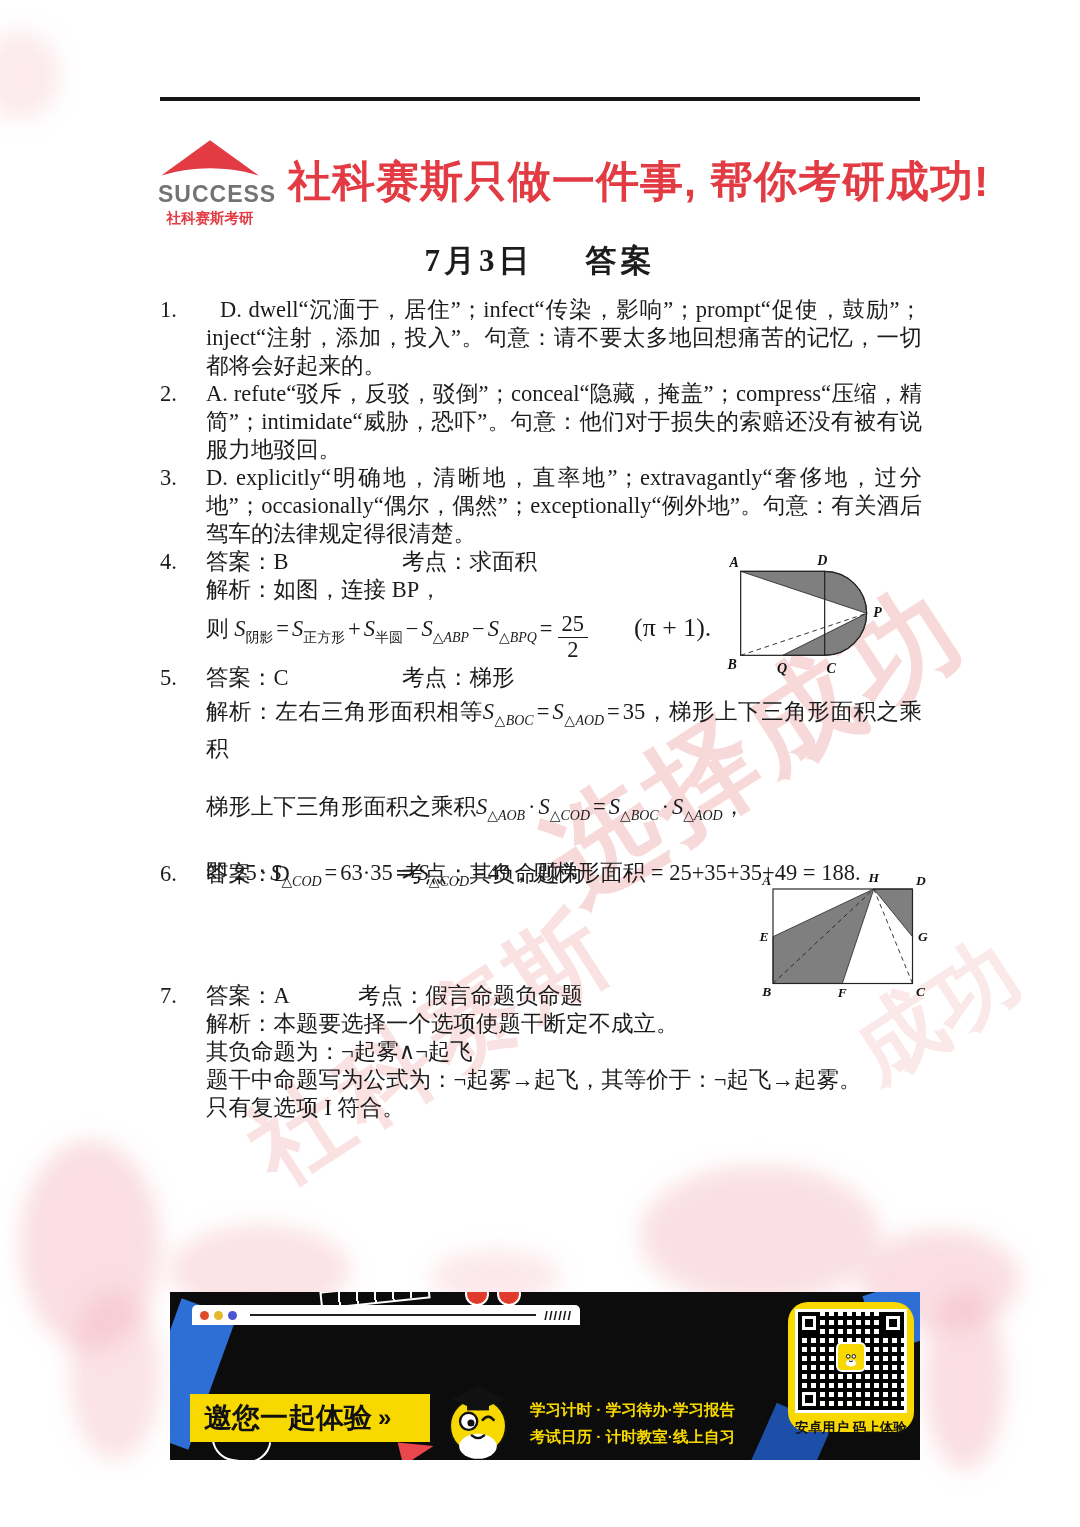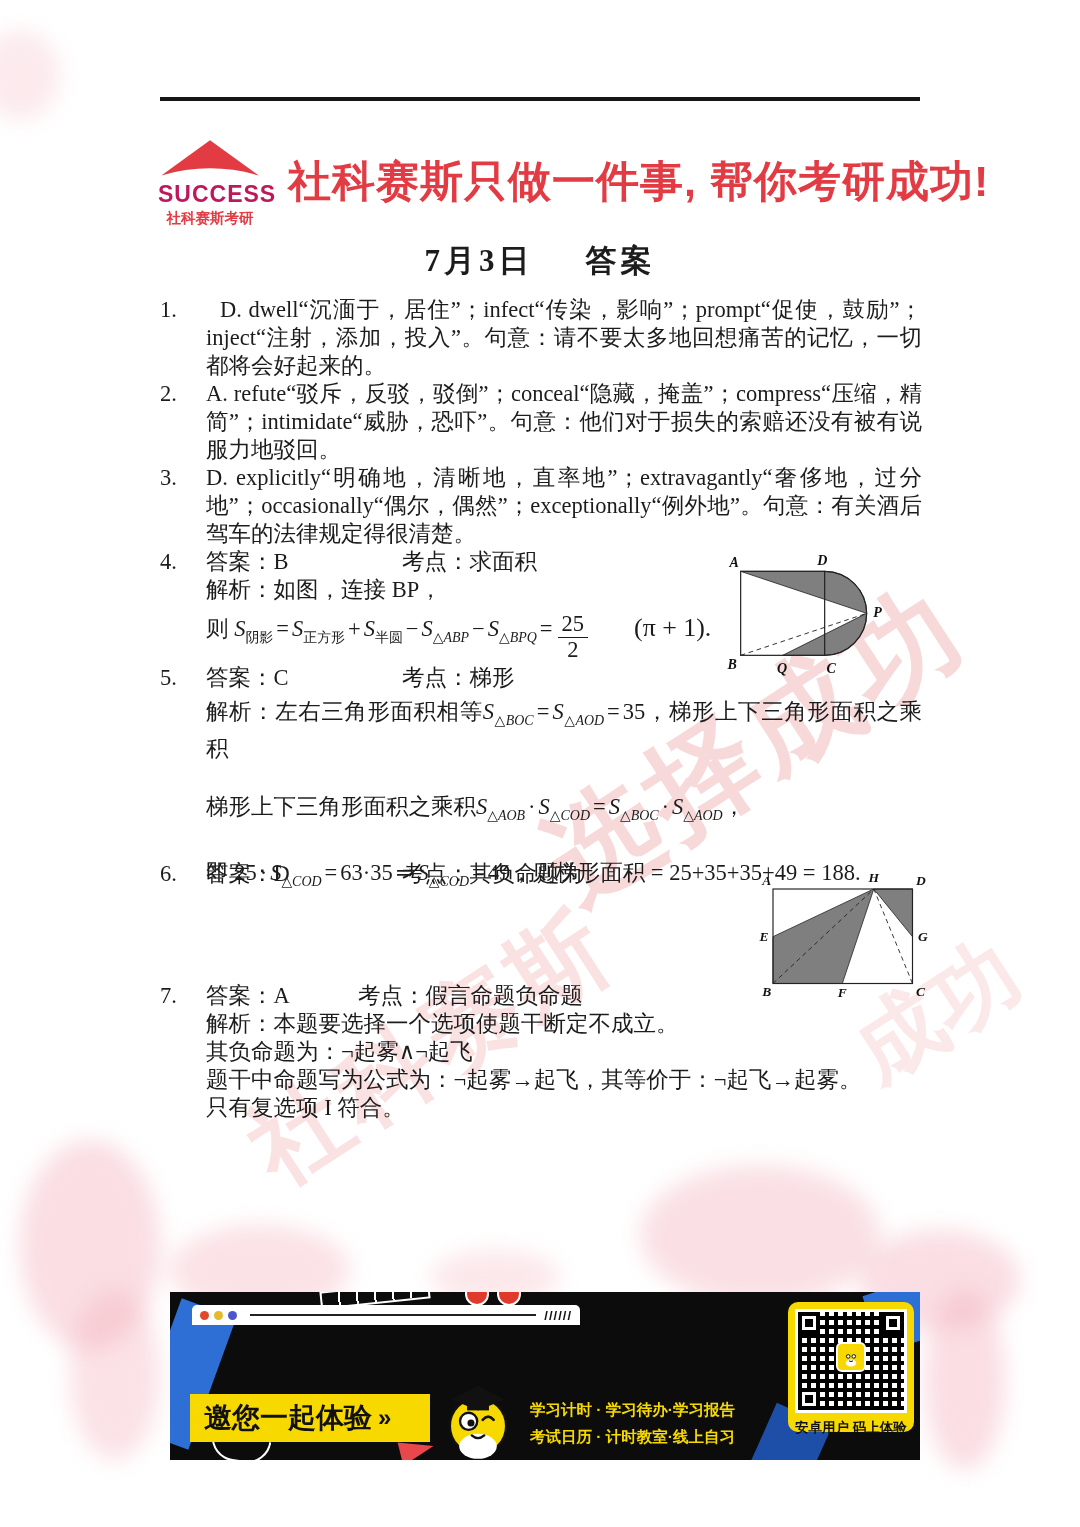--- a/index.html
+++ b/index.html
@@ -23,21 +23,21 @@
   .wm3 { left:830px; top:1010px; font-size:88px; color:rgba(233,128,134,0.18);
          transform:rotate(-33deg); transform-origin:left top;}
   .blob { position:absolute; z-index:0; border-radius:50%;
           filter:blur(11px); pointer-events:none; }
   
   .toprule { position:absolute; left:160px; top:97px; width:760px; height:4px;
              background:#161616; z-index:1; }
   .header { position:absolute; left:158px; top:134px; width:764px; height:96px;
             display:flex; align-items:center; z-index:1; }
   .logo { width:104px; text-align:center; }
-  .logo-name { display:block; color:#be185d; font-family:"Liberation Sans","DejaVu Sans",sans-serif;
+  .logo-name { display:block; color:#737373; font-family:"Liberation Sans","DejaVu Sans",sans-serif;
                font-weight:bold; font-size:23px; letter-spacing:1px; line-height:1.05; }
   .logo-sub  { display:block; color:#E23B43; font-family:"Liberation Sans","DejaVu Sans",sans-serif;
                font-weight:bold; font-size:14.5px; margin-top:2px; }
   .divider { width:3px; height:78px; background:#E23B43; margin:0 14px 0 12px; }
   .slogan { color:#E23B43; font-family:"Liberation Sans","DejaVu Sans",sans-serif;
             font-weight:bold; font-size:43px; letter-spacing:1px; white-space:nowrap; }
   .doc-title { position:absolute; left:160px; top:240px; width:760px; text-align:center;
                font-size:31px; font-weight:bold; z-index:1; letter-spacing:4px;}
   .doc-title .gap { display:inline-block; width:52px; }
   
@@ -104,21 +104,21 @@
   .yellow2 { position:absolute; left:20px; top:102px; width:240px; height:48px;
              background:#F7D900; display:flex; align-items:center; padding-left:14px;
              white-space:nowrap; }
   .yellow2 .t-black { font-size:28px; font-weight:bold; color:#111; }
   .yellow2 .arrows { font-size:24px; font-weight:bold; color:#111; margin-left:6px;
                      letter-spacing:-2px;}
   .mascot { position:absolute; left:262px; top:84px; width:92px; height:86px; }
   .features { position:absolute; left:360px; top:104px; width:250px; color:#F7D900;
               font-weight:bold; font-size:15.5px; line-height:27px; white-space:nowrap; }
   .qrpanel { position:absolute; left:618px; top:10px; width:126px; height:130px;
-             background:#F7D900; border-radius:10px; padding:7px; }
+             background:#F7D900; border-radius:20px; padding:7px; }
   .qrbox { position:relative; width:112px; height:104px; background:#fff; overflow:hidden; }
   .qrgrid { position:absolute; inset:3px;
             background:
               repeating-linear-gradient(0deg,#000 0 4px,transparent 4px 9px),
               repeating-linear-gradient(90deg,#000 0 4px,#fff 4px 9px); }
   .qrc { position:absolute; width:22px; height:22px; border:4px solid #000; background:#fff; }
   .qrc::after { content:""; position:absolute; inset:3px; background:#000; }
   .qc1 { left:3px; top:3px; } .qc2 { right:3px; top:3px; } .qc3 { left:3px; bottom:3px; }
   .qrmascot { position:absolute; left:41px; top:33px; width:30px; height:30px;
               background:#F7D900; border-radius:6px; border:2px solid #fff;

